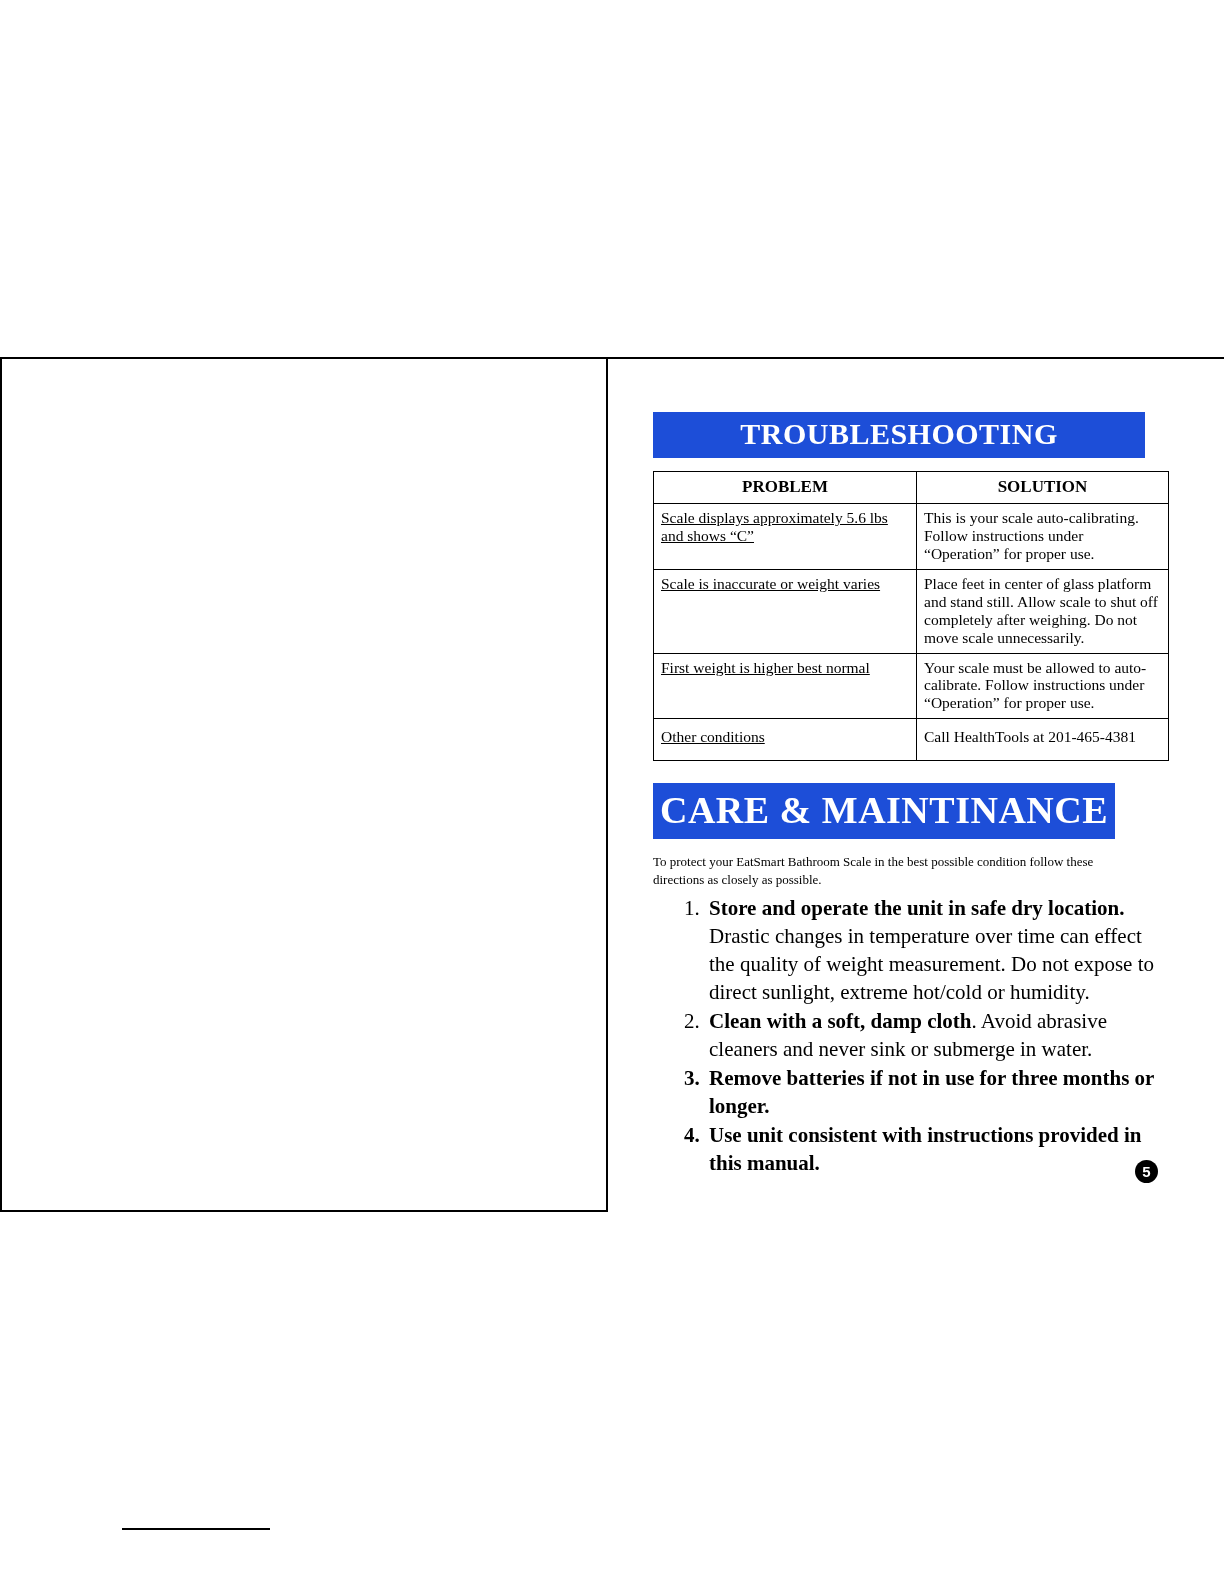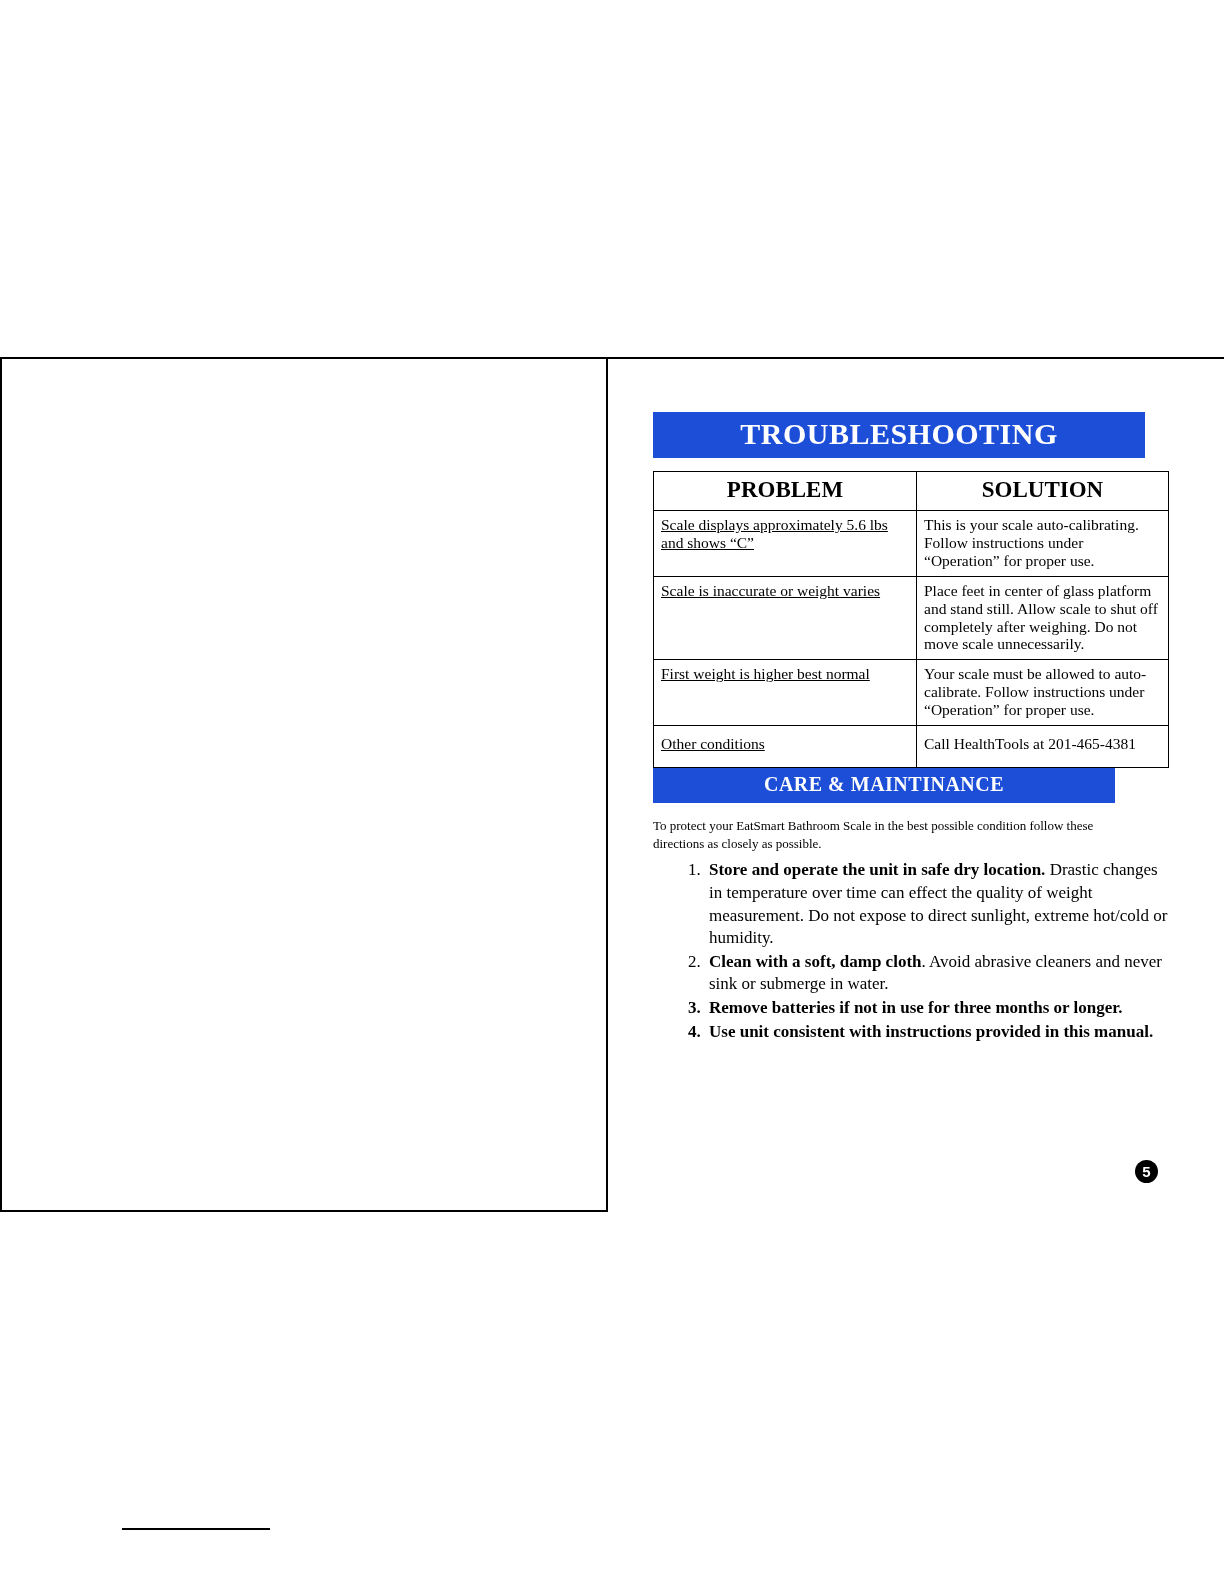--- a/index.html
+++ b/index.html
@@ -73,60 +73,61 @@
     font-weight: bold;
     letter-spacing: 0.5px;
     padding: 5px 0 7px 0;
   }
   .banner-troubleshooting {
     font-size: 30px;
     width: 492px;
     margin-left: 0;
   }
   .banner-care {
-    font-size: 20px;
+    font-size: 38px;
     width: 462px;
+    margin-top: 22px;
   }
 
   
   table.ts-table {
     border-collapse: collapse;
     width: 513px;
     margin-top: 13px;
     table-layout: fixed;
   }
   table.ts-table td, table.ts-table th {
     border: 1px solid #000000;
     vertical-align: top;
     padding: 5px 7px 6px 7px;
     font-size: 15.5px;
     line-height: 1.16;
   }
   table.ts-table th {
     text-align: center;
     font-weight: bold;
-    font-size: 23px;
+    font-size: 17px;
     padding: 5px 0 6px 0;
   }
   td.col-problem { width: 262px; vertical-align: middle; text-decoration: underline; }
   td.col-solution { width: 251px; }
   th.col-problem { width: 262px; }
   th.col-solution { width: 251px; }
 
   
   .care-intro {
     font-size: 13px;
     line-height: 1.35;
     margin-top: 14px;
     width: 470px;
   }
   ol.care-list {
     margin: 7px 0 0 0;
     padding-left: 52px;
-    font-size: 17px;
+    font-size: 21px;
     line-height: 1.33;
   }
   ol.care-list li {
     margin-bottom: 1px;
     padding-left: 4px;
   }
   ol.care-list li .lead { font-weight: bold; }
   ol.care-list li.all-bold { font-weight: bold; }
 
   .page-number {

